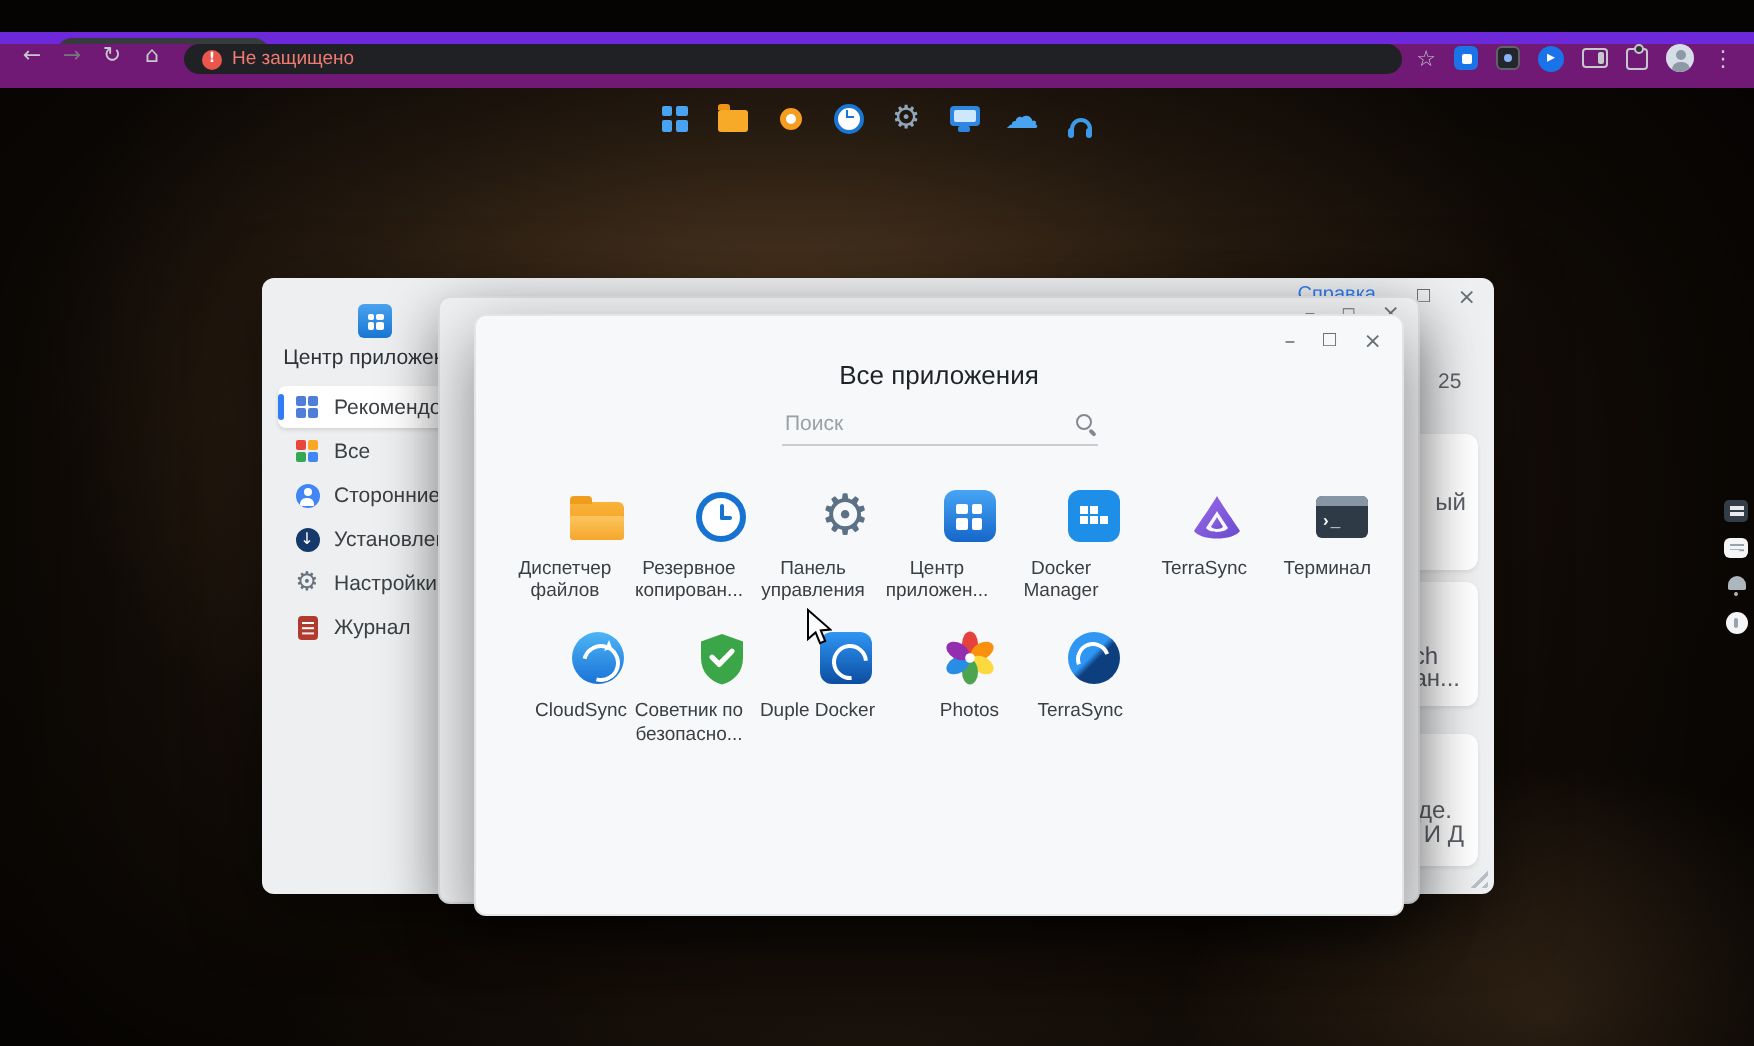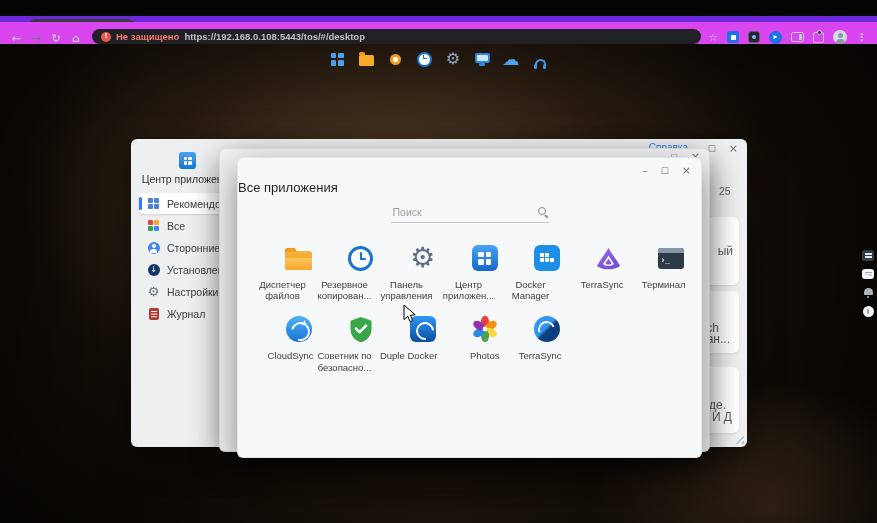--- a/index.html
+++ b/index.html
@@ -13,22 +13,22 @@
   .tab { position:absolute; left:28px; top:3px; width:107px; height:19px; background:#383b3e;
          border-radius:8px 8px 0 0; display:flex; align-items:center; gap:5px; padding:0 7px; }
   .favicon { width:10px; height:10px; border-radius:2px; background:#3d8ef0; position:relative; flex:none; }
   .favicon::after { content:""; position:absolute; left:3px; top:3px; width:4px; height:4px; background:#fff; border-radius:1px; }
   .tab-title { font-size:9px; color:#dfe1e5; flex:1; white-space:nowrap; overflow:hidden; }
   .tab-close { font-size:10px; color:#9aa0a6; }
   .newtab { position:absolute; left:143px; top:5px; font-size:12px; color:#c5c8cc; width:16px; text-align:center; }
   .bwc { position:absolute; right:10px; top:5px; display:flex; gap:17px; color:#dee1e5; align-items:center; }
   .bwc .mn,.bwc .cl { font-size:11px; } .bwc .mx { font-size:8.5px; }
 
-  .toolbar { position:absolute; top:22px; left:0; right:0; height:22px; background:#d946ef;
-             display:flex; align-items:flex-end; padding:0 7px; gap:2px; z-index:40;font-weight:bold; }
+  .toolbar { position:absolute; top:22px; left:0; right:0; height:22px; background:#701a75;
+             display:flex; align-items:flex-start; padding:0 7px; gap:2px; z-index:40; }
   .navbtn { width:18px; text-align:center; font-size:11px; color:#c5c8cc; }
   .navbtn.dim { color:#74787d; }
   .addr { flex:1; height:15px; background:#202124; border-radius:8px; display:flex; align-items:center;
           gap:5px; padding:0 9px; margin:0 5px; min-width:0; }
   .warn-badge { width:10px; height:10px; border-radius:50%; background:#e9564b; color:#fff;
                 display:flex; align-items:center; justify-content:center; flex:none; }
   .warn-badge .gly-bang { font-size:7px; font-weight:bold; }
   .warn-txt { color:#f07b72; font-size:9.5px; white-space:nowrap; }
   .url { color:#bdc1c6; font-size:9.5px; white-space:nowrap; overflow:hidden; }
   .tb-right { display:flex; align-items:center; gap:9px; padding-right:3px; }
@@ -130,21 +130,21 @@
   .ac-card { position:absolute; left:300px; width:308px; background:#fff; border-radius:6px; box-shadow:0 1px 2px rgba(0,0,0,.08); }
   .c1 { top:78px; height:68px; } .c2 { top:152px; height:62px; } .c3 { top:228px; height:66px; }
   .frag { position:absolute; font-size:12px; color:#5b6066; }
   .f1 { right:6px; top:27px; } .f2 { right:20px; top:30px; } .f3 { right:9px; top:41px; }
   .f4 { right:13px; top:31px; } .f5 { right:7px; top:43px; }
   .grip { position:absolute; right:3px; bottom:3px; width:10px; height:10px;
           clip-path:polygon(100% 0,100% 100%,0 100%);
           background:repeating-linear-gradient(135deg,#b9bfc6 0 1.6px,transparent 1.6px 4px); }
 
   
-  .fw-title { margin-top:22px; font-size:13px; color:#1f2328; }
+  .fw-title { margin-top:22px; text-align:center; font-size:13px; color:#1f2328; }
   .fw-search { width:158px; margin:9px auto 0; display:flex; align-items:center; border-bottom:1px solid #c9cdd2; padding-bottom:2px; }
   .fw-input { flex:1; border:none; outline:none; background:transparent; font-size:10.5px; color:#333; padding:2px; font-family:inherit; min-width:0; }
   .fw-input::placeholder { color:#9aa0a6; }
   .mag { width:11px; height:11px; position:relative; flex:none; }
   .mag::before { content:""; position:absolute; left:0; top:0; width:6.5px; height:6.5px; border:1.4px solid #85898f; border-radius:50%; }
   .mag::after { content:""; position:absolute; left:7px; top:7px; width:3.6px; height:1.5px; background:#85898f;
                 border-radius:1px; transform:rotate(45deg); transform-origin:left center; }
   .fw-grid { width:436px; margin:20px auto 0; display:grid; grid-template-columns:repeat(7,62px); row-gap:13px; justify-items:center; }
   .app { width:62px; display:flex; flex-direction:column; align-items:flex-end; }
   .app .lbl { margin-top:6px; font-size:9.5px; line-height:1.18; color:#3a3f44; text-align:center; }
@@ -200,21 +200,20 @@
 <div class="toolbar">
   <span class="navbtn sym gly-back"></span>
   <span class="navbtn sym gly-fwd dim"></span>
   <span class="navbtn sym gly-reload"></span>
   <span class="navbtn sym gly-home"></span>
   <div class="addr">
     <span class="warn-badge">
         <span class="sym gly-bang"></span>
       </span>
     <span class="warn-txt">Не защищено</span>
-    <span class="url">https://192.168.0.108:5443/tos/#/desktop</span>
   </div>
   <div class="tb-right">
     <span class="tbi sym gly-star"></span>
     <span class="x1"></span>
     <span class="x2"></span>
     <span class="media">
         <span class="sym gly-play"></span>
       </span>
     <span class="panel-ic"></span>
     <span class="pz"></span>

